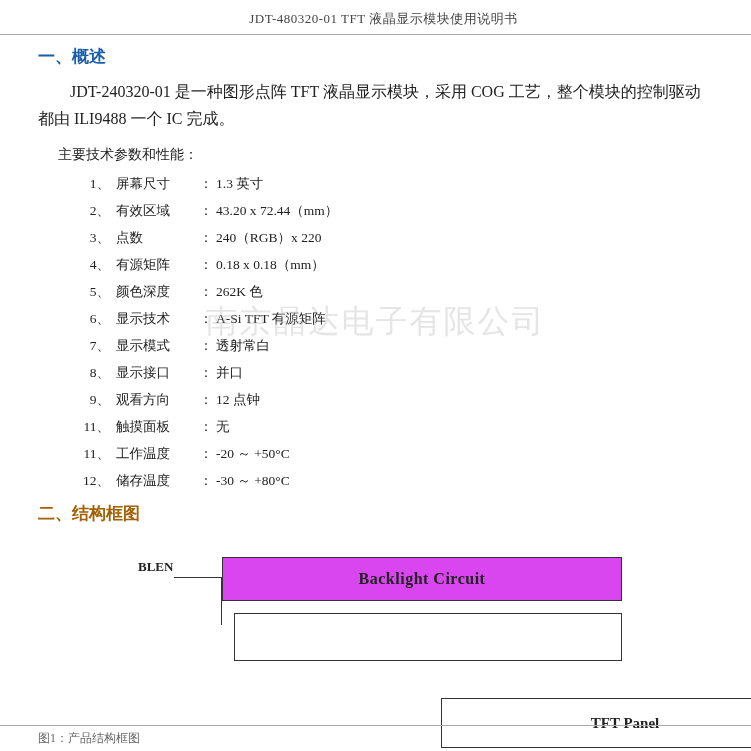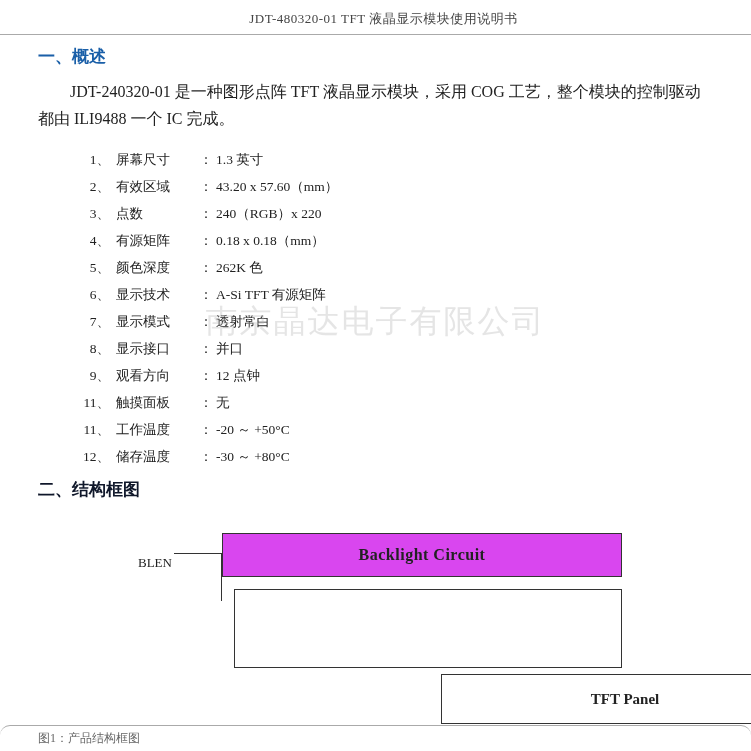--- a/index.html
+++ b/index.html
@@ -47,21 +47,21 @@
       font-size: 17px;
       font-weight: bold;
       color: #1a5fa8;
       margin-bottom: 10px;
       margin-top: 6px;
     }
 
     .section-heading-2 {
       font-size: 17px;
       font-weight: bold;
-      color: #0f172a;
+      color: #a16207;
       margin-bottom: 14px;
       margin-top: 8px;
     }
 
     
     .intro-para {
       text-indent: 2em;
       margin-bottom: 14px;
       line-height: 1.7;
       font-size: 16px;
@@ -125,23 +125,23 @@
     .diagram-area {
       margin-top: 10px;
       position: relative;
       height: 145px;
     }
 
     
     .blen-label {
       position: absolute;
       left: 100px;
-      top: 40px;
+      top: 20px;
       font-size: 13px;
-      font-weight: normal;
+      font-weight: bold;
     }
 
     
     .blen-line-h {
       position: absolute;
       left: 136px;
       top: 38px;
       width: 48px;
       height: 1px;
       background: #333;
@@ -167,21 +167,21 @@
       color: #222;
       letter-spacing: 0.5px;
     }
 
     
     .outer-box {
       position: absolute;
       left: 196px;
       top: 74px;
       width: 388px;
-      height: 79px;
+      height: 48px;
       border: 1.5px solid #333;
       background: #fff;
     }
 
     .inner-box {
       position: absolute;
       left: 206px;
       top: 84px;
       width: 368px;
       height: 50px;
@@ -211,21 +211,20 @@
     
     .page-bottom-line {
       position: absolute;
       bottom: 0;
       left: 0;
       right: 0;
       border-top: 1px solid #aaa;
       padding: 4px 38px;
       font-size: 12px;
       color: #666;
-      border-radius: 10px;
     }
   </style>
 </head>
 <body>
 
 <div class="page-container">
 
   <div class="header">
     <span>JDT-480320-01   TFT 液晶显示模块使用说明书</span>
   </div>
@@ -233,34 +232,35 @@
   <div class="watermark">
     <span>南京晶达电子有限公司</span>
   </div>
 
   <div class="content">
 
     <div class="section-heading">一、概述</div>
 
     <p class="intro-para">JDT-240320-01 是一种图形点阵 TFT 液晶显示模块，采用 COG 工艺，整个模块的控制驱动都由 ILI9488 一个 IC 完成。</p>
 
+    <div class="specs-label">主要技术参数和性能：</div>
 
     <div class="specs-table">
 
     <div class="spec-row">
           <span class="spec-num">1、</span>
           <span class="spec-name">屏幕尺寸</span>
           <span class="spec-colon">：</span>
           <span class="spec-value">1.3 英寸</span>
         </div>
         <div class="spec-row">
           <span class="spec-num">2、</span>
           <span class="spec-name">有效区域</span>
           <span class="spec-colon">：</span>
-          <span class="spec-value">43.20 x 57.60（mm）</span>
+          <span class="spec-value">43.20 x 72.44（mm）</span>
         </div>
         <div class="spec-row">
           <span class="spec-num">3、</span>
           <span class="spec-name">点数</span>
           <span class="spec-colon">：</span>
           <span class="spec-value">240（RGB）x 220</span>
         </div>
         <div class="spec-row">
           <span class="spec-num">4、</span>
           <span class="spec-name">有源矩阵</span>

